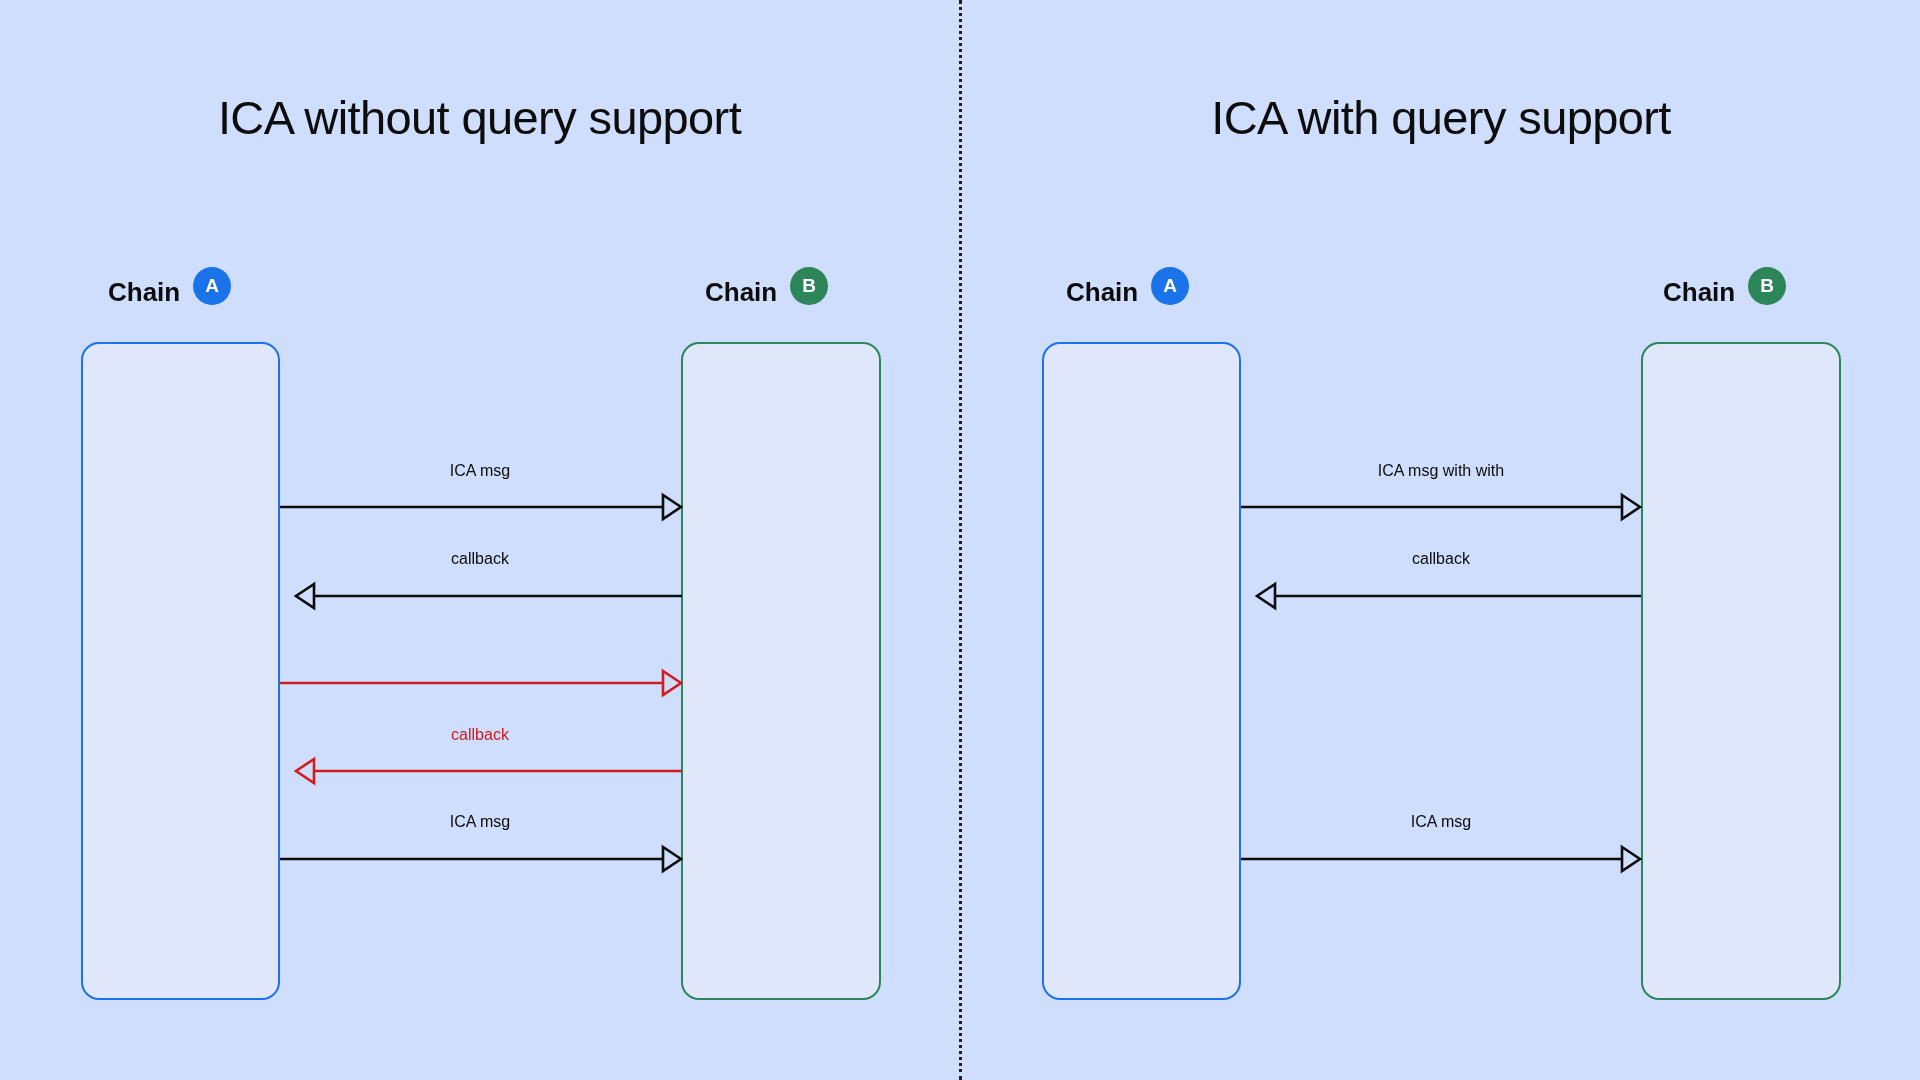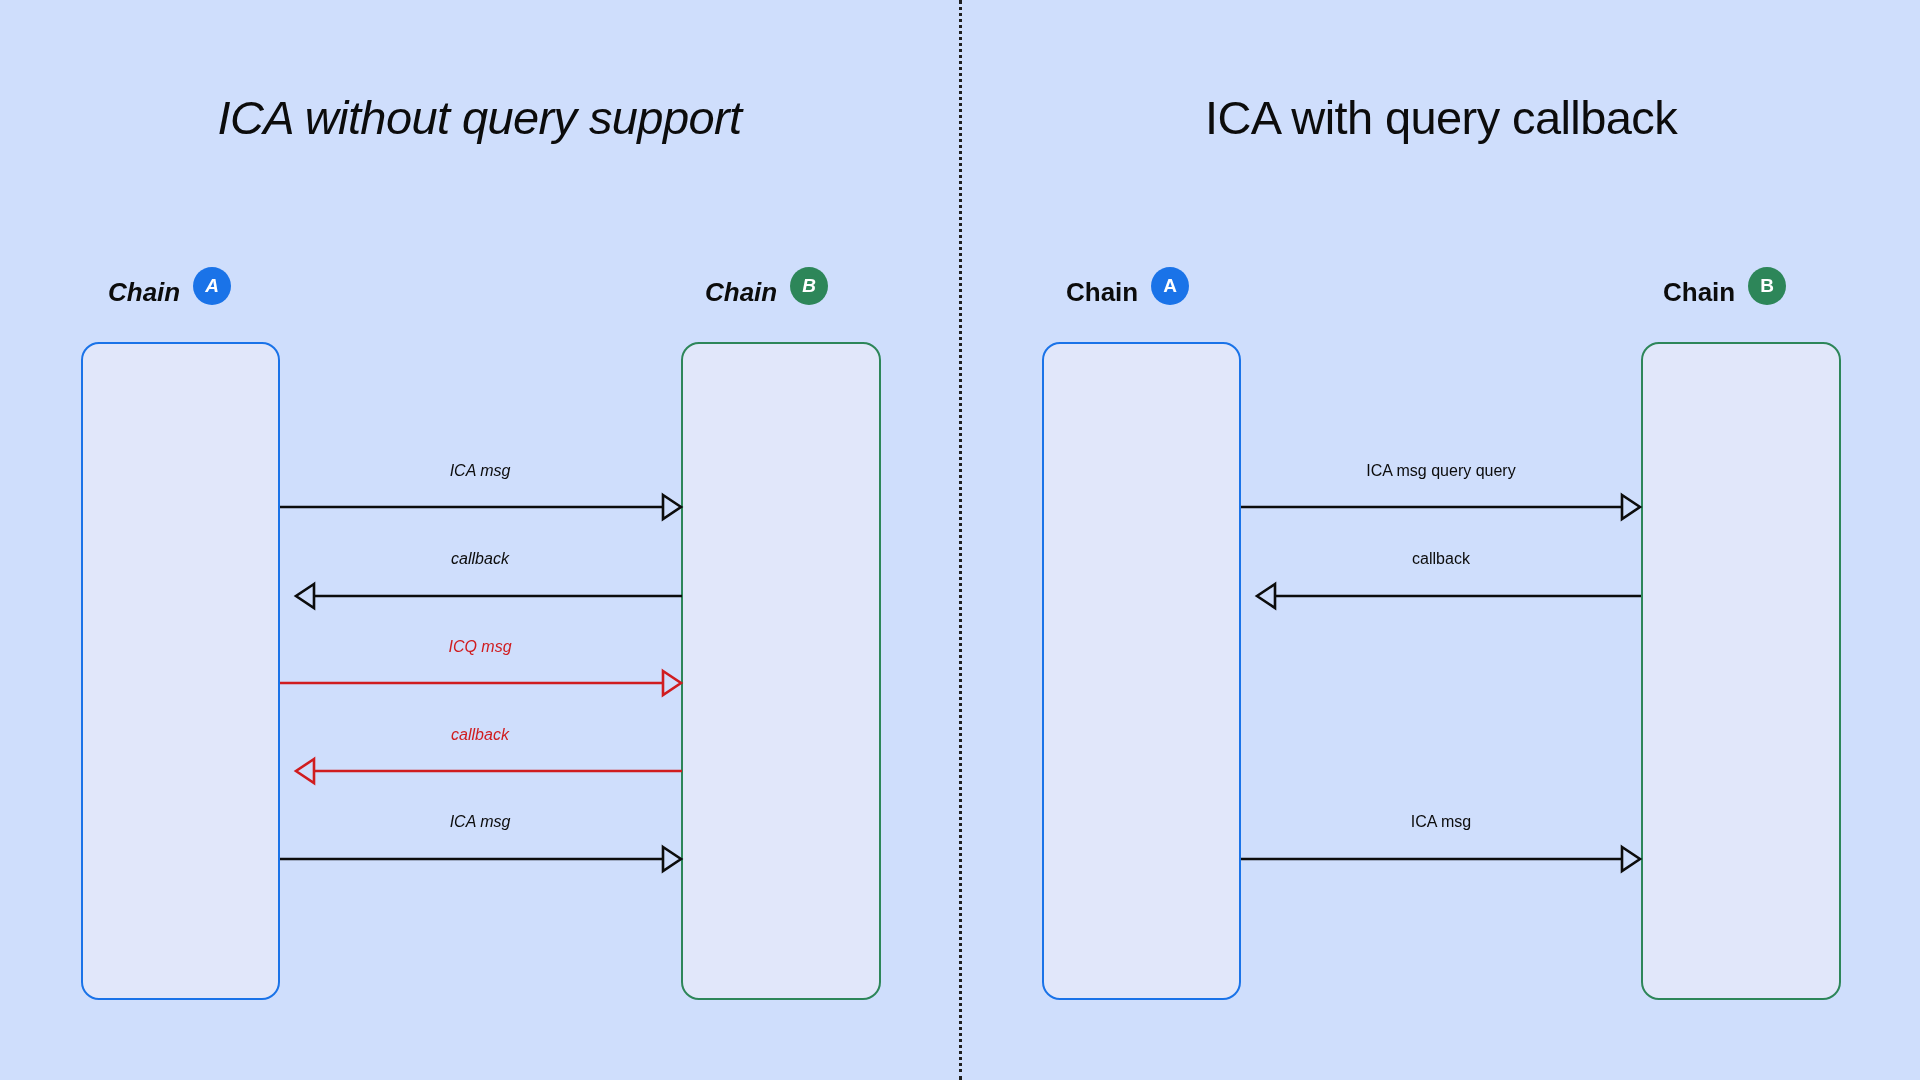--- a/index.html
+++ b/index.html
@@ -25,21 +25,21 @@
     left: 959px;
     width: 0;
     height: 1080px;
     border-left: 3px dotted #1f1f1f;
   }
   .panel {
     position: absolute;
     top: 0;
     height: 1080px;
   }
-  .panel-left  { left: 0px;   width: 959px; font-style: italic; }
+  .panel-left  { left: 0px;   width: 959px; }
   .panel-right { left: 962px; width: 958px; }
 
   .panel-title {
     position: absolute;
     top: 90px;
     left: 0;
     width: 100%;
     text-align: center;
     font-size: 47px;
     font-weight: 500;
@@ -123,21 +123,20 @@
       <line x1="0" y1="15" x2="383" y2="15" stroke="#0c0c0c" stroke-width="2.6"></line>
       <path d="M 383 3 L 401 15 L 383 27 Z" fill="none" stroke="#0c0c0c" stroke-width="2.6" stroke-linejoin="miter"></path>
     </svg>
 
     <div class="msg-label" style="left:280px; top:550px; width:400px;">callback</div>
     <svg class="arrow-svg" style="left:296px; top:581px;" width="386" height="30">
       <line x1="18" y1="15" x2="386" y2="15" stroke="#0c0c0c" stroke-width="2.6"></line>
       <path d="M 18 3 L 0 15 L 18 27 Z" fill="none" stroke="#0c0c0c" stroke-width="2.6" stroke-linejoin="miter"></path>
     </svg>
 
-    <div class="msg-label red" style="left:280px; top:638px; width:400px;">ICQ msg</div>
     <svg class="arrow-svg" style="left:280px; top:668px;" width="404" height="30">
       <line x1="0" y1="15" x2="383" y2="15" stroke="#d01c1f" stroke-width="2.6"></line>
       <path d="M 383 3 L 401 15 L 383 27 Z" fill="none" stroke="#d01c1f" stroke-width="2.6" stroke-linejoin="miter"></path>
     </svg>
 
     <div class="msg-label red" style="left:280px; top:726px; width:400px;">callback</div>
     <svg class="arrow-svg" style="left:296px; top:756px;" width="386" height="30">
       <line x1="18" y1="15" x2="386" y2="15" stroke="#d01c1f" stroke-width="2.6"></line>
       <path d="M 18 3 L 0 15 L 18 27 Z" fill="none" stroke="#d01c1f" stroke-width="2.6" stroke-linejoin="miter"></path>
     </svg>
@@ -146,36 +145,36 @@
     <svg class="arrow-svg" style="left:280px; top:844px;" width="404" height="30">
       <line x1="0" y1="15" x2="383" y2="15" stroke="#0c0c0c" stroke-width="2.6"></line>
       <path d="M 383 3 L 401 15 L 383 27 Z" fill="none" stroke="#0c0c0c" stroke-width="2.6" stroke-linejoin="miter"></path>
     </svg>
   </div>
 
   <div class="divider"></div>
 
   <div class="panel panel-right">
 
-    <div class="panel-title">ICA with query callback</div>
+    <div class="panel-title">ICA with query support</div>
 
     <div class="chain-label" style="left:104px; top:267px;">
       <span class="txt">Chain</span>
       <span class="badge badge-a">A</span>
     </div>
 
     <div class="chain-label" style="left:701px; top:267px;">
       <span class="txt">Chain</span>
       <span class="badge badge-b">B</span>
     </div>
 
     <div class="lifeline lifeline-a" style="left:80px; top:342px; width:199px; height:658px;"></div>
     <div class="lifeline lifeline-b" style="left:679px; top:342px; width:200px; height:658px;"></div>
 
-    <div class="msg-label" style="left:279px; top:462px; width:400px;">ICA msg query query</div>
+    <div class="msg-label" style="left:279px; top:462px; width:400px;">ICA msg with with</div>
     <svg class="arrow-svg" style="left:279px; top:492px;" width="402" height="30">
       <line x1="0" y1="15" x2="381" y2="15" stroke="#0c0c0c" stroke-width="2.6"></line>
       <path d="M 381 3 L 399 15 L 381 27 Z" fill="none" stroke="#0c0c0c" stroke-width="2.6" stroke-linejoin="miter"></path>
     </svg>
 
     <div class="msg-label" style="left:279px; top:550px; width:400px;">callback</div>
     <svg class="arrow-svg" style="left:295px; top:581px;" width="384" height="30">
       <line x1="18" y1="15" x2="384" y2="15" stroke="#0c0c0c" stroke-width="2.6"></line>
       <path d="M 18 3 L 0 15 L 18 27 Z" fill="none" stroke="#0c0c0c" stroke-width="2.6" stroke-linejoin="miter"></path>
     </svg>

